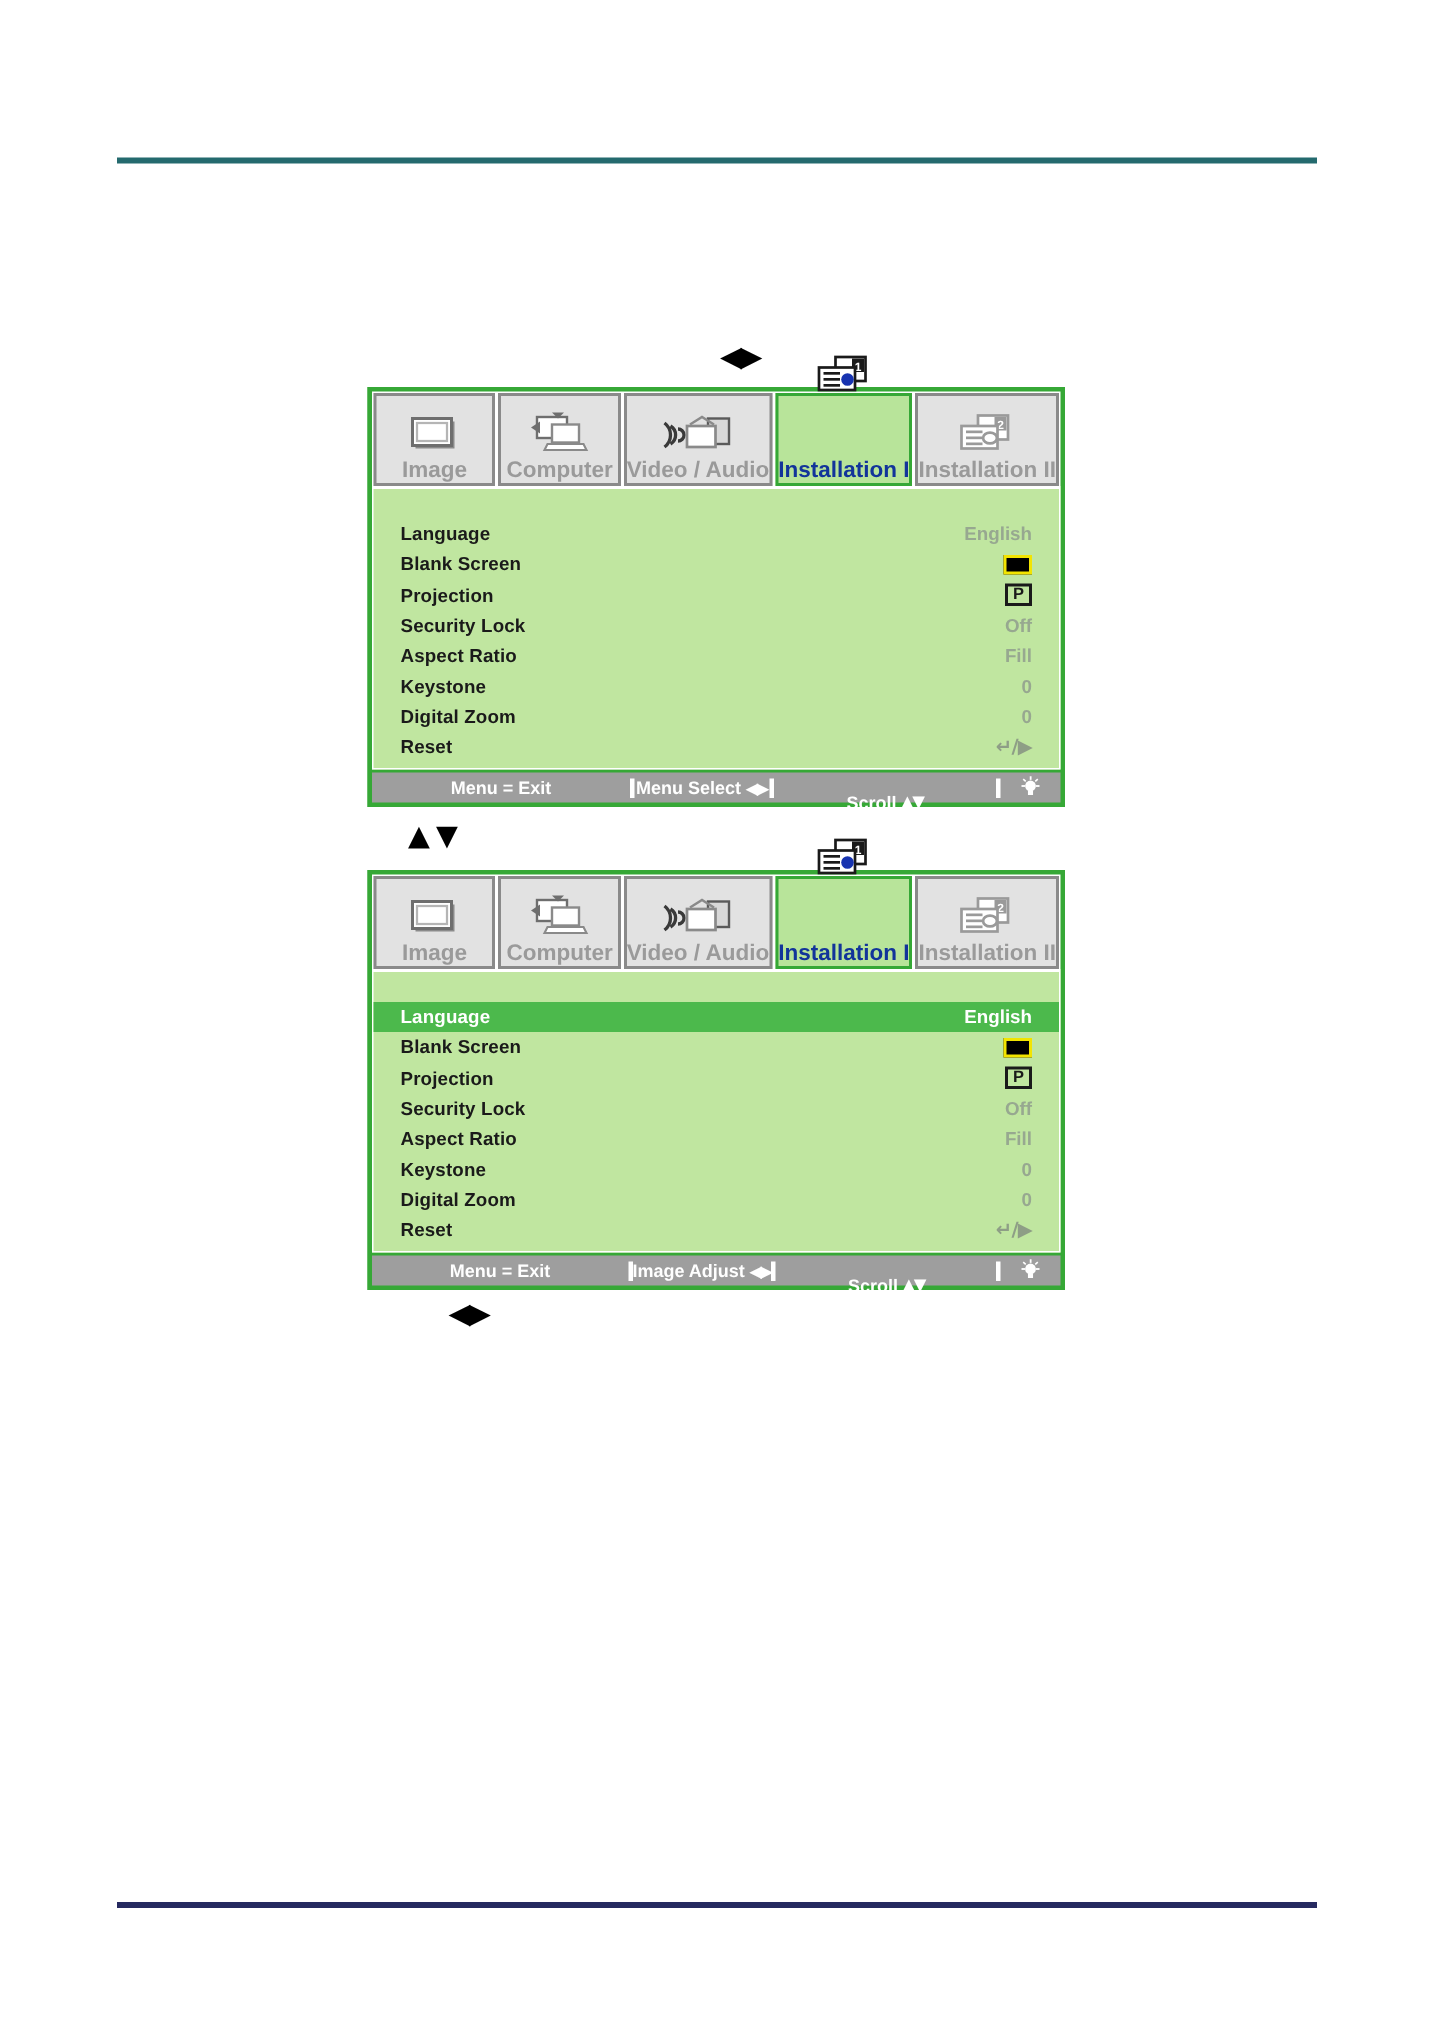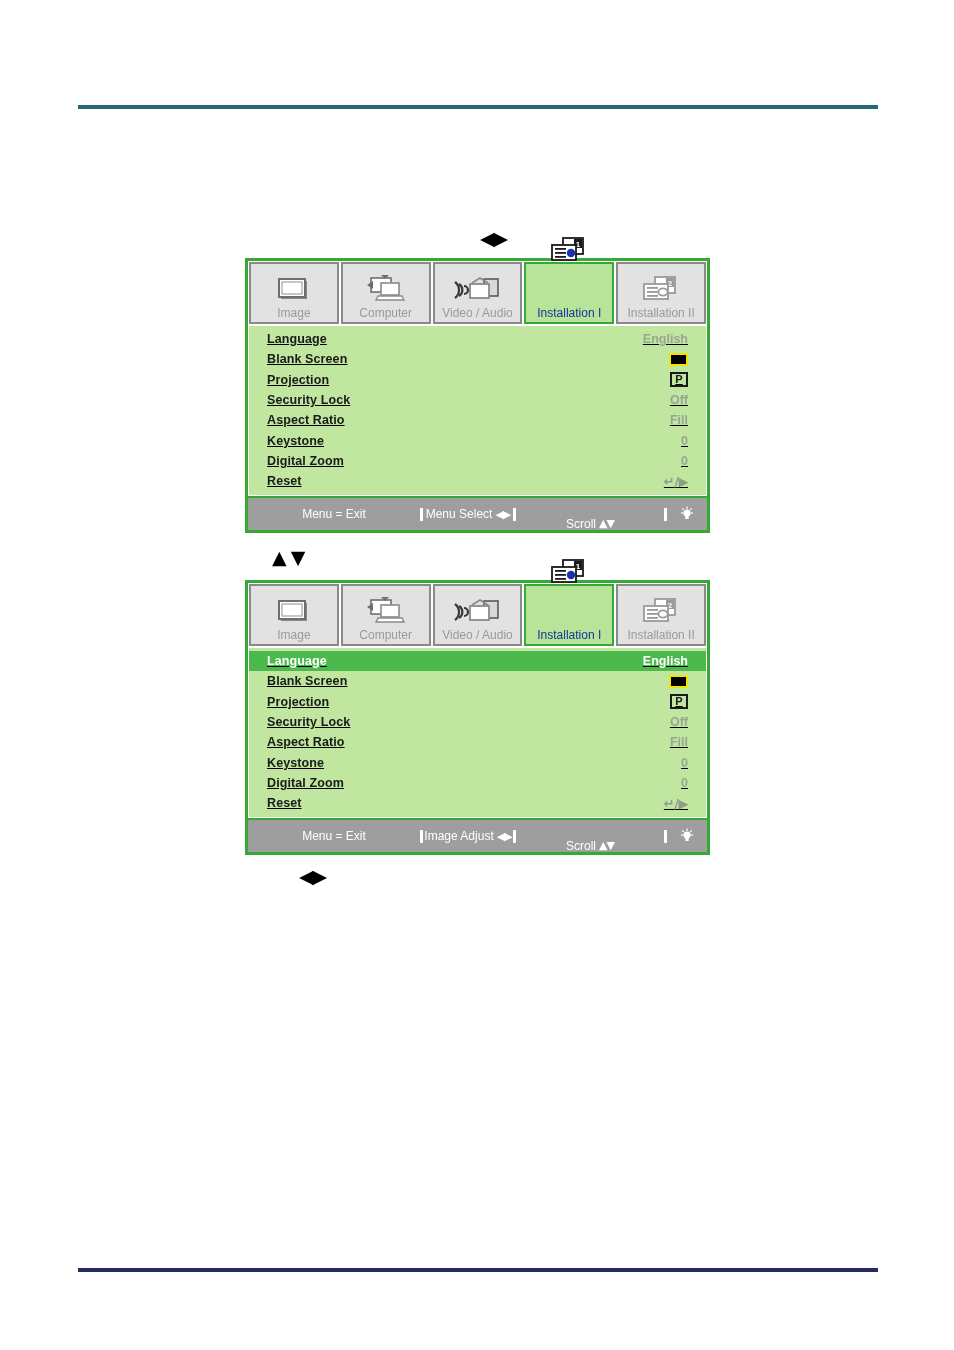--- a/index.html
+++ b/index.html
@@ -75,35 +75,34 @@
     border: 2px solid #36a836;
   }
   .tab-icon {
     height: 34px;
     display: flex;
     align-items: center;
     justify-content: center;
     width: 100%;
   }
   .tab-label {
-    font-size: 12px;
+    font-size: 15px;
     color: #9a9a9a;
-    font-weight: normal;
+    font-weight: bold;
     line-height: 13px;
     white-space: nowrap;
     letter-spacing: 0px;
   }
   .tab.active .tab-label { color: #12349a; margin-top: 41px; }
 
   .osd-body {
     background: #c0e6a0;
     border: 1px solid #ffffff;
     border-top: 2px solid #ffffff;
-    padding: 3px 0 4px 0;
-    text-decoration: underline;
+    padding: 20px 0 4px 0;
   }
   .osd-row {
     display: flex;
     align-items: center;
     justify-content: space-between;
     height: 20.3px;
     padding: 0 18px 0 18px;
     font-size: 12.5px;
     color: #1a1a1a;
   }
@@ -148,25 +147,25 @@
     font-size: 13px;
     color: #8e9e86;
     letter-spacing: -0.5px;
     font-family: "DejaVu Sans", sans-serif;
   }
 
   .osd-footer {
     display: flex;
     align-items: center;
     background: #9e9e9e;
-    height: 32px;
+    height: 20px;
     margin: 2px 0 0 0;
     color: #ffffff;
     font-size: 12px;
-    font-weight: normal;
+    font-weight: bold;
   }
   .foot-cell {
     display: flex;
     align-items: center;
     justify-content: center;
     height: 100%;
     white-space: nowrap;
   }
   .foot-exit { width: 172px; justify-content: center; }
   .foot-sep {

